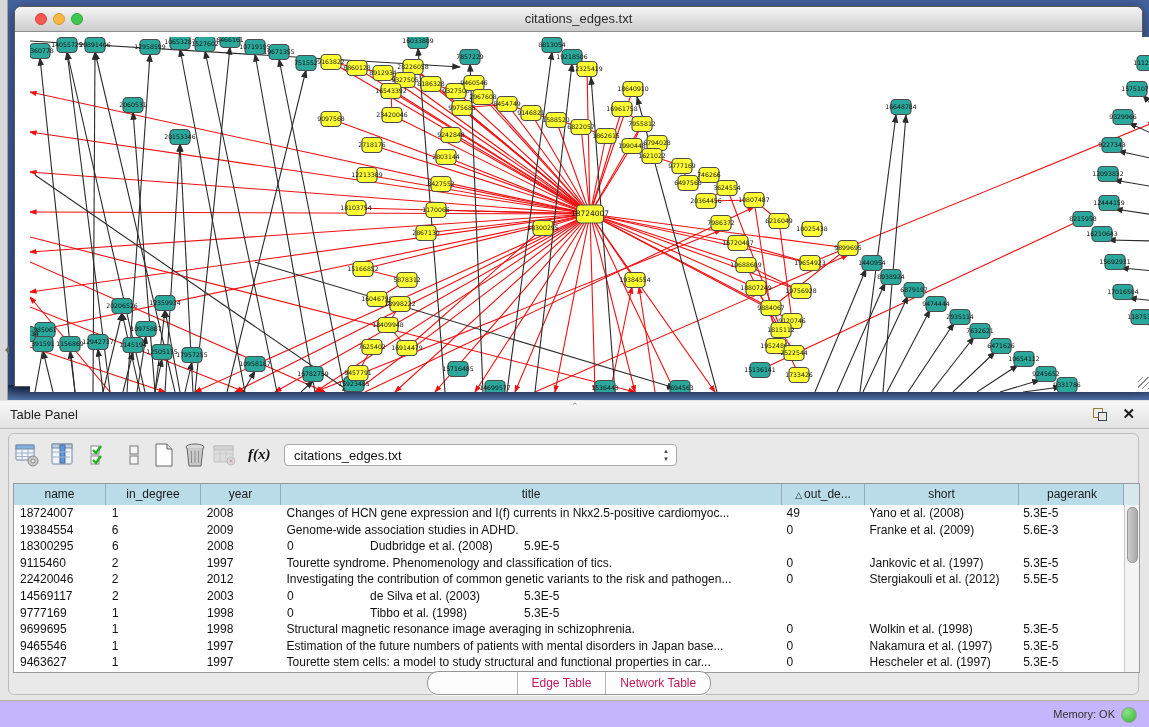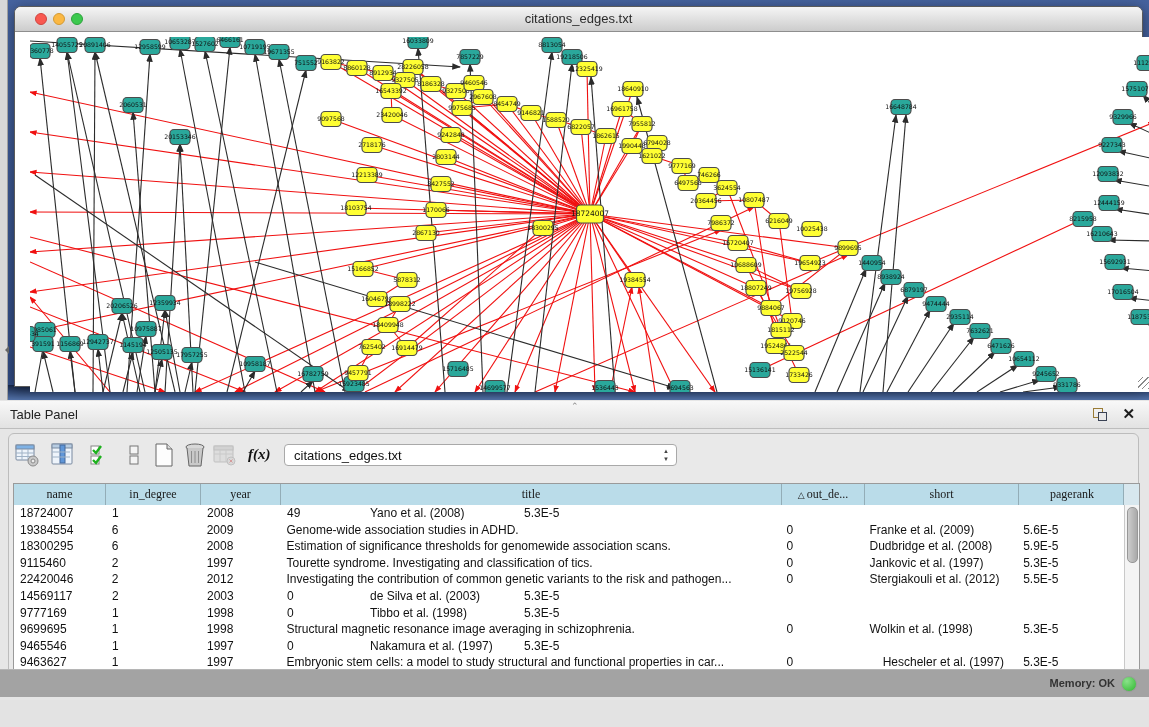--- a/index.html
+++ b/index.html
@@ -49,40 +49,40 @@
   .combo{position:absolute;left:278px;top:2px;width:393px;height:22px;background:#fff;
          border:1px solid #a9a9a9;border-radius:4px;box-sizing:border-box;}
   .combo-text{position:absolute;left:9px;top:3px;font-size:13px;color:#111;}
   .combo-step{position:absolute;right:4px;top:2px;width:12px;height:16px;font-size:6px;
               color:#444;text-align:center;line-height:8px;}
   
   .dtable{position:absolute;left:13px;top:83px;width:1127px;height:190px;background:#fff;
           border:1px solid #9a9a9a;box-sizing:border-box;overflow:hidden;}
   .thead{display:flex;height:21px;background:#badce9;border-bottom:1px solid #8fa8b2;}
   .th{box-sizing:border-box;border-right:1px solid #93adb7;font-size:12px;color:#1a1a1a;
-      text-align:center;line-height:20px;overflow:hidden;white-space:nowrap;font-family:Liberation Serif, serif;}
+      text-align:center;line-height:20px;overflow:hidden;white-space:nowrap;}
   .sort{font-size:9px;margin-right:2px;color:#222;}
   .tbody{position:absolute;left:0;top:21px;right:15px;bottom:0;}
   .tr{display:flex;height:16.6px;background:#fff;}
   .td{box-sizing:border-box;padding-left:6px;font-size:12px;color:#111;line-height:16.6px;
       overflow:hidden;white-space:nowrap;}
   .vscroll{position:absolute;right:0;top:21px;width:15px;bottom:0;background:#f4f4f4;
            border-left:1px solid #c9c9c9;box-sizing:border-box;}
   .vthumb{position:absolute;left:2px;top:2px;width:9px;height:54px;border-radius:5px;
           background:linear-gradient(90deg,#cdcdcd,#a9a9a9);border:1px solid #979797;}
   .hcorner{position:absolute;right:0;top:0;width:15px;height:21px;background:#d7e7ee;border-left:1px solid #93adb7;}
   
   .segs{position:absolute;left:427px;top:271px;height:22px;display:flex;border:1px solid #969696;
         border-radius:11px;overflow:hidden;background:#fdfdfd;box-shadow:0 1px 0 rgba(255,255,255,.7);}
   .seg{font-size:12px;color:#be185d;line-height:22px;padding:0 14px;border-left:1px solid #b4b4b4;cursor:pointer;}
   .seg:first-child{border-left:none;margin-top:48px;}
   .seg.sel{background:linear-gradient(#7d7d7d,#676767);color:#efefef;}
   
-  .status{position:absolute;left:0;top:669px;width:1149px;height:27px;background:#a3a3a3;
-          border-top:1px solid #b5b5b5;font-weight:bold;}
+  .status{position:absolute;left:0;top:700px;width:1149px;height:27px;background:#c4b5fd;
+          border-top:1px solid #b5b5b5;}
   .mem{position:absolute;right:34px;top:7px;font-size:11px;color:#333;}
   .memdot{position:absolute;right:12px;top:6px;width:14px;height:14px;border-radius:50%;
           background:radial-gradient(circle at 35% 30%,#8ae28a,#2eb82e);border:1px solid #9a9a9a;}
   svg text{font-family:"DejaVu Sans",sans-serif;}
 </style>
 </head>
 <body>
 
 <div class="desktop">
   <div class="desktop-band"></div>
@@ -857,47 +857,47 @@
         <div class="th" style="width: 83px;"><span class="sort">△</span>out_de...</div>
         <div class="th" style="width: 154px;">short</div>
         <div class="th" style="width: 107px;">pagerank</div>
       </div>
     <div class="hcorner"></div>
     <div class="tbody">
         <div class="tr">
           <div class="td" style="width: 92px;">18724007</div>
           <div class="td" style="width: 95px;">1</div>
           <div class="td" style="width: 80px;">2008</div>
+          <div class="td" style="width: 501px;">Changes of HCN gene expression and I(f) currents in Nkx2.5-positive cardiomyoc...</div>
           <div class="td" style="width: 83px;">49</div>
           <div class="td" style="width: 154px;">Yano et al. (2008)</div>
           <div class="td" style="width: 107px;">5.3E-5</div>
         </div>
         <div class="tr">
           <div class="td" style="width: 92px;">19384554</div>
           <div class="td" style="width: 95px;">6</div>
           <div class="td" style="width: 80px;">2009</div>
           <div class="td" style="width: 501px;">Genome-wide association studies in ADHD.</div>
           <div class="td" style="width: 83px;">0</div>
           <div class="td" style="width: 154px;">Franke et al. (2009)</div>
-          <div class="td" style="width: 107px;">5.6E-5</div>
+          <div class="td" style="width: 107px;">5.6E-3</div>
         </div>
         <div class="tr">
           <div class="td" style="width: 92px;">18300295</div>
           <div class="td" style="width: 95px;">6</div>
           <div class="td" style="width: 80px;">2008</div>
-          <div class="td" style="width: 501px;">Estimation of significance thresholds for genomewide association scans.</div>
           <div class="td" style="width: 83px;">0</div>
           <div class="td" style="width: 154px;">Dudbridge et al. (2008)</div>
           <div class="td" style="width: 107px;">5.9E-5</div>
         </div>
         <div class="tr">
           <div class="td" style="width: 92px;">9115460</div>
           <div class="td" style="width: 95px;">2</div>
           <div class="td" style="width: 80px;">1997</div>
-          <div class="td" style="width: 501px;">Tourette syndrome. Investigating and classification of tics.</div>
+          <div class="td" style="width: 501px;">Tourette syndrome. Phenomenology and classification of tics.</div>
           <div class="td" style="width: 83px;">0</div>
           <div class="td" style="width: 154px;">Jankovic et al. (1997)</div>
           <div class="td" style="width: 107px;">5.3E-5</div>
         </div>
         <div class="tr">
           <div class="td" style="width: 92px;">22420046</div>
           <div class="td" style="width: 95px;">2</div>
           <div class="td" style="width: 80px;">2012</div>
           <div class="td" style="width: 501px;">Investigating the contribution of common genetic variants to the risk and pathogen...</div>
           <div class="td" style="width: 83px;">0</div>
@@ -926,31 +926,32 @@
           <div class="td" style="width: 80px;">1998</div>
           <div class="td" style="width: 501px;">Structural magnetic resonance image averaging in schizophrenia.</div>
           <div class="td" style="width: 83px;">0</div>
           <div class="td" style="width: 154px;">Wolkin et al. (1998)</div>
           <div class="td" style="width: 107px;">5.3E-5</div>
         </div>
         <div class="tr">
           <div class="td" style="width: 92px;">9465546</div>
           <div class="td" style="width: 95px;">1</div>
           <div class="td" style="width: 80px;">1997</div>
+          <div class="td" style="width: 501px;">Estimation of the future numbers of patients with mental disorders in Japan base...</div>
           <div class="td" style="width: 83px;">0</div>
           <div class="td" style="width: 154px;">Nakamura et al. (1997)</div>
           <div class="td" style="width: 107px;">5.3E-5</div>
         </div>
         <div class="tr">
           <div class="td" style="width: 92px;">9463627</div>
           <div class="td" style="width: 95px;">1</div>
           <div class="td" style="width: 80px;">1997</div>
-          <div class="td" style="width: 501px;">Embryonic stem cells: a model to study structural and functional properties in car...</div>
+          <div class="td" style="width: 501px;">Tourette stem cells: a model to study structural and functional properties in car...</div>
           <div class="td" style="width: 83px;">0</div>
-          <div class="td" style="width: 154px; text-align: center;">Hescheler et al. (1997)</div>
+          <div class="td" style="width: 154px;">Hescheler et al. (1997)</div>
           <div class="td" style="width: 107px;">5.3E-5</div>
         </div>
       </div>
     <div class="vscroll">
       <div class="vthumb"></div>
     </div>
   </div>
 
   <div class="segs">
       <div class="seg sel">Node Table</div>

